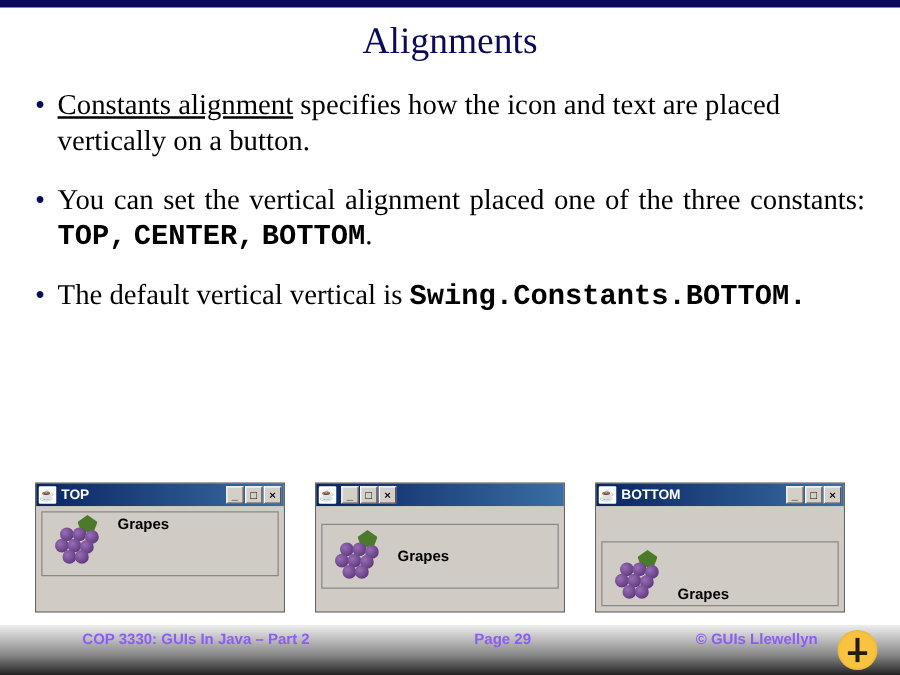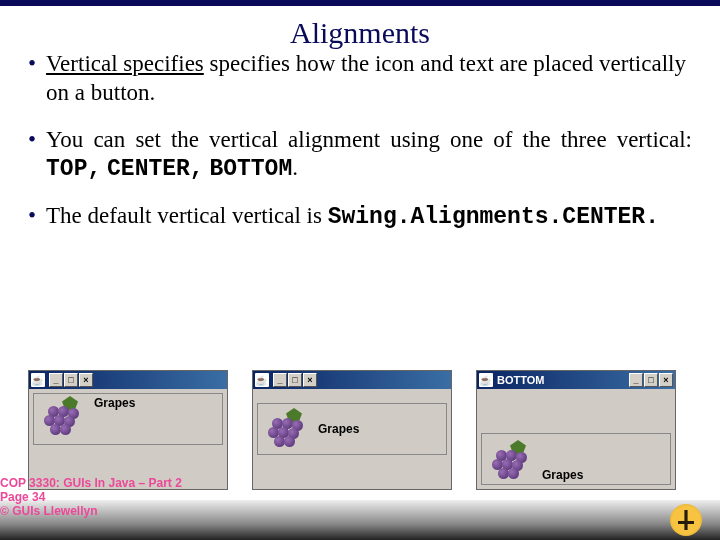--- a/index.html
+++ b/index.html
@@ -16,21 +16,21 @@
     height: 100%;
     border-top: 6px solid #0a0a5a;
     display: flex;
     flex-direction: column;
   }
   .title {
     text-align: center;
     font-size: 30px;
     color: #0a0a5a;
     margin-top: 10px;
-    margin-bottom: 0;
+    margin-bottom: 20px;
     font-weight: normal;
   }
   .content {
     flex: 1;
     padding: 0 28px;
   }
   .bullet {
     display: flex;
     margin-bottom: 18px;
     font-size: 23px;
@@ -85,21 +85,21 @@
     border-right-color: #555;
     border-bottom-color: #555;
     color: #000;
     font-family: Arial, sans-serif;
     font-size: 9px;
     font-weight: bold;
     display: flex; align-items: center; justify-content: center;
     line-height: 1;
   }
   .mini-body {
-    height: 100px;
+    height: 84px;
     background: #d0ccc5;
     position: relative;
     padding: 4px;
     text-align: center;
   }
   .mini-button {
     position: absolute;
     left: 4px; right: 4px;
     border: 1px solid #888;
     background: #d0ccc5;
@@ -155,24 +155,23 @@
     background: linear-gradient(to bottom, #eee 0%, #ccc 20%, #888 60%, #222 100%);
   }
   .footer-text {
     position: relative;
     width: 100%;
     display: flex;
     justify-content: space-around;
     font-family: Arial, Helvetica, sans-serif;
     font-size: 12px;
     font-weight: bold;
-    color: #ec4899;
+    color: #8b5cf6;
     padding-bottom: 22px;
     z-index: 2;
-    flex-direction: column;
   }
   .footer-logo {
     position: absolute;
     right: 18px; bottom: 4px;
     width: 32px; height: 32px;
     background: radial-gradient(circle at 50% 50%, #f7c341 60%, #c89a20 100%);
     border-radius: 50%;
     z-index: 3;
   }
   .footer-logo::after {
@@ -188,45 +187,46 @@
 <body>
 
 <div class="slide">
   <h1 class="title">Alignments</h1>
 
   <div class="content">
 
     <div class="bullet">
       <span class="bullet-dot">•</span>
       <span class="bullet-text">
-        <span class="underline">Vertical specifies</span><span> specifies how the icon and text are placed vertically on a button.</span>
+        <span class="underline">Constants alignment</span><span> specifies how the icon and text are placed vertically on a button.</span>
       </span>
     </div>
 
     <div class="bullet">
       <span class="bullet-dot">•</span>
       <span class="bullet-text justify">
-        <span>You can set the vertical alignment using one of the three vertical: </span><span class="mono">TOP,</span><span> </span><span class="mono">CENTER,</span><span> </span><span class="mono">BOTTOM</span><span>.</span>
+        <span>You can set the vertical alignment placed one of the three constants: </span><span class="mono">TOP,</span><span> </span><span class="mono">CENTER,</span><span> </span><span class="mono">BOTTOM</span><span>.</span>
       </span>
     </div>
 
     <div class="bullet">
       <span class="bullet-dot">•</span>
       <span class="bullet-text justify">
-        <span>The default vertical vertical is </span><span class="mono">Swing.Alignments.CENTER.</span>
+        <span>The default vertical vertical is </span><span class="mono">Swing.Constants.BOTTOM.</span>
       </span>
     </div>
 
   </div>
 
   <div class="windows-row">
 
     <div class="mini-window">
       <div class="mini-titlebar">
         <div class="mini-java-icon">☕</div>
+        <div class="mini-title">TOP</div>
         <div class="mini-ctrls">
           <div class="mini-ctrl">_</div>
           <div class="mini-ctrl">□</div>
           <div class="mini-ctrl">×</div>
         </div>
       </div>
       <div class="mini-body">
         <div class="mini-button top">
           <div class="grape-icon">
             <div class="grape-leaf"></div>
@@ -304,18 +304,18 @@
         </div>
       </div>
     </div>
 
   </div>
 
   <div class="footer">
     <div class="footer-bar"></div>
     <div class="footer-text">
       <span>COP 3330: GUIs In Java – Part 2</span>
-      <span>Page 34</span>
+      <span>Page 29</span>
       <span>© GUIs Llewellyn</span>
     </div>
     <div class="footer-logo"></div>
   </div>
 </div>
 
 </body></html>

